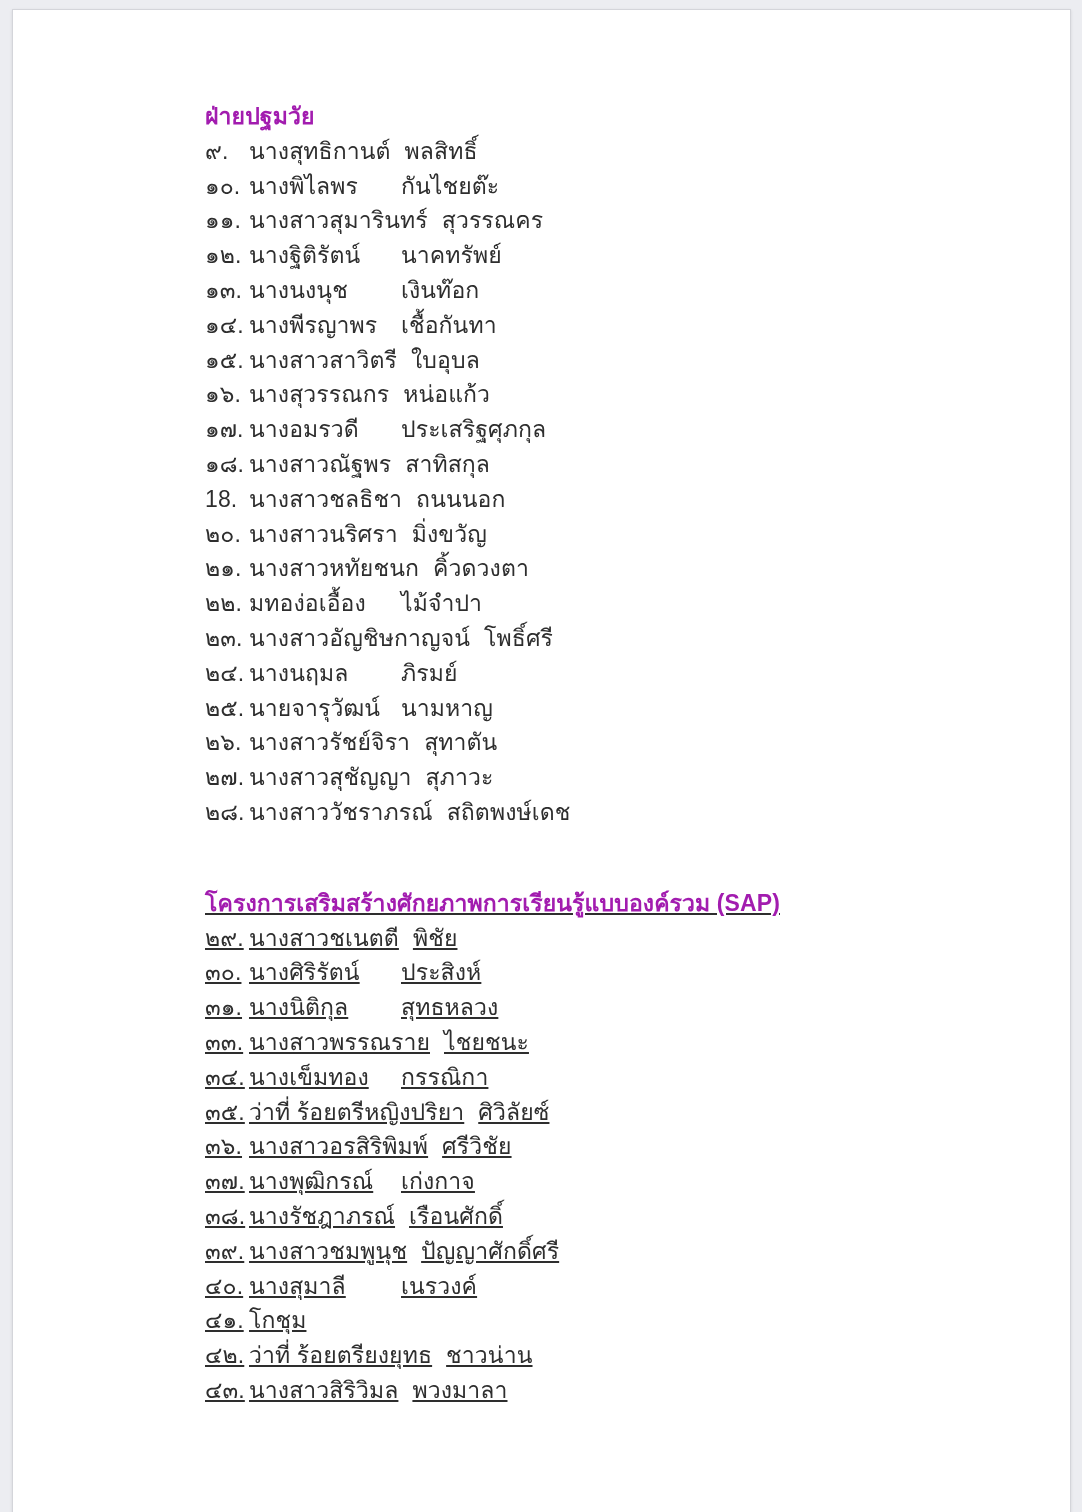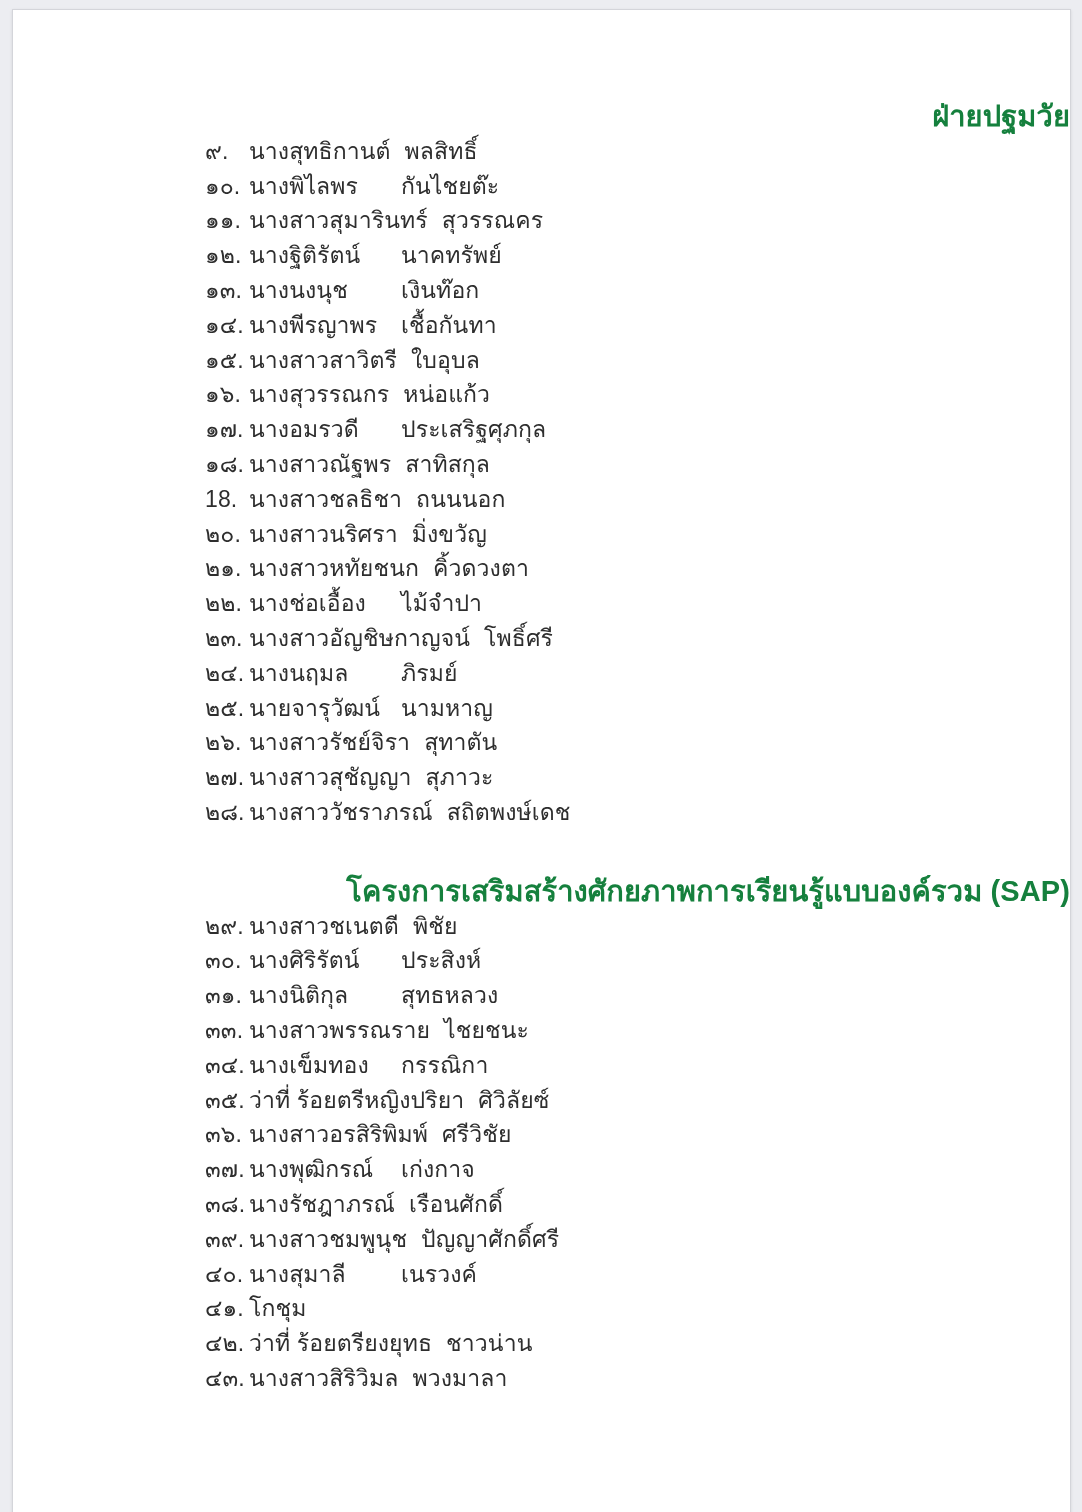--- a/index.html
+++ b/index.html
@@ -18,26 +18,25 @@
     box-shadow: 0 1px 3px rgba(0,0,0,0.10);
     box-sizing: border-box;
   }
   .content {
     padding: 89px 0 0 192px;
     color: #2e2e2e;
     font-size: 23px;
     line-height: 34.8px;
     letter-spacing: 0.1px;
   }
-  .sec + .sec { margin-top: 44px; }
+  .sec + .sec { margin-top: 56px; text-decoration: underline; }
   .heading {
     font-weight: bold;
-    color: #15803d;
-    font-size: 29px;
-    text-align: right;
+    color: #a21caf;
+    font-size: 23px;
   }
   .row { display: flex; white-space: nowrap; }
   .num   { flex: 0 0 auto; width: 44px; }
   .first { flex: 0 0 auto; min-width: 152px; padding-right: 14px; box-sizing: border-box; }
   .last  { flex: 0 0 auto; }
 </style>
 </head>
 <body>
 
 <div class="canvas">
@@ -105,21 +104,21 @@
             <span class="first">นางสาวนริศรา</span>
             <span class="last">มิ่งขวัญ</span>
           </div>
           <div class="row">
             <span class="num">๒๑.</span>
             <span class="first">นางสาวหทัยชนก</span>
             <span class="last">คิ้วดวงตา</span>
           </div>
           <div class="row">
             <span class="num">๒๒.</span>
-            <span class="first">นางช่อเอื้อง</span>
+            <span class="first">มทอง่อเอื้อง</span>
             <span class="last">ไม้จำปา</span>
           </div>
           <div class="row">
             <span class="num">๒๓.</span>
             <span class="first">นางสาวอัญชิษกาญจน์</span>
             <span class="last">โพธิ์ศรี</span>
           </div>
           <div class="row">
             <span class="num">๒๔.</span>
             <span class="first">นางนฤมล</span>

